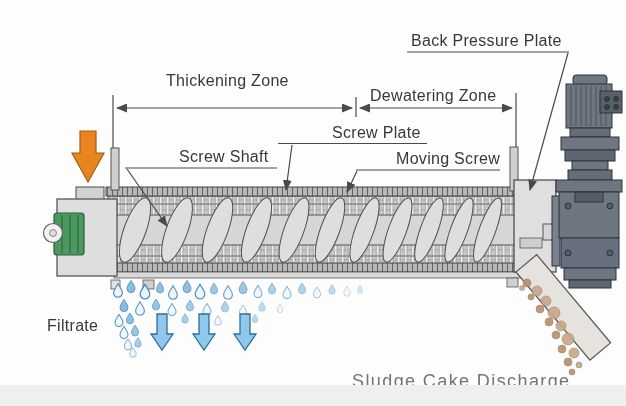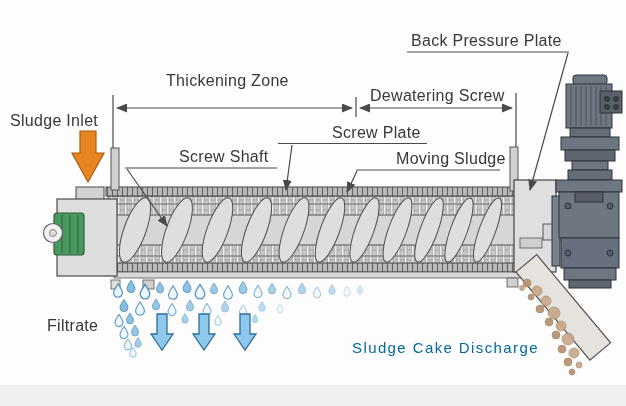--- a/index.html
+++ b/index.html
@@ -5,21 +5,21 @@
   html,body{margin:0;padding:0;background:#ffffff;}
   #stage{
     position:relative;width:626px;height:406px;background:#fdfdfd;
     overflow:hidden;font-family:"Liberation Sans",sans-serif;
   }
   #diagram-svg{position:absolute;left:0;top:0;}
   .label{
     position:absolute;font-size:16px;color:#383838;white-space:nowrap;
     letter-spacing:.3px;line-height:1.1;
   }
-  .label.discharge{font-size:15px;letter-spacing:1.4px;color:#0369a1;}
+  .label.discharge{font-size:18px;letter-spacing:1.4px;color:#737373;margin-top:32px;}
   .footer-band{
     position:absolute;left:0;top:385px;width:626px;height:21px;background:#f0efee;
   }
 </style>
 </head>
 <body>
 
 <div id="stage">
 
   <svg id="diagram-svg" width="626" height="406" viewBox="0 0 626 406">
@@ -217,24 +217,23 @@
       <line x1="127" y1="169" x2="167" y2="226" marker-end="url(#arw)"></line>
       <line x1="278" y1="143.5" x2="427" y2="143.5"></line>
       <line x1="292" y1="145" x2="286" y2="190" marker-end="url(#arw)"></line>
       <line x1="356" y1="170" x2="500" y2="170"></line>
       <line x1="357" y1="171" x2="347" y2="192" marker-end="url(#arw)"></line>
       <line x1="407" y1="52" x2="569" y2="52"></line>
       <line x1="568" y1="53" x2="530" y2="190" marker-end="url(#arw)"></line>
     </g>
   </svg>
 
-  <div class="label" style="left:10px;top:112px">Sludge Inlet</div>
   <div class="label" style="left:166px;top:72px">Thickening Zone</div>
-  <div class="label" style="left:370px;top:87px">Dewatering Screw</div>
+  <div class="label" style="left:370px;top:87px">Dewatering Zone</div>
   <div class="label" style="left:411px;top:32px">Back Pressure Plate</div>
   <div class="label" style="left:179px;top:148px">Screw Shaft</div>
   <div class="label" style="left:332px;top:124px">Screw Plate</div>
-  <div class="label" style="left:396px;top:150px">Moving Sludge</div>
+  <div class="label" style="left:396px;top:150px">Moving Screw</div>
   <div class="label" style="left:47px;top:317px">Filtrate</div>
   <div class="label discharge" style="left:352px;top:340px">Sludge Cake Discharge</div>
 
   <div class="footer-band"></div>
 </div>
 
 </body></html>

